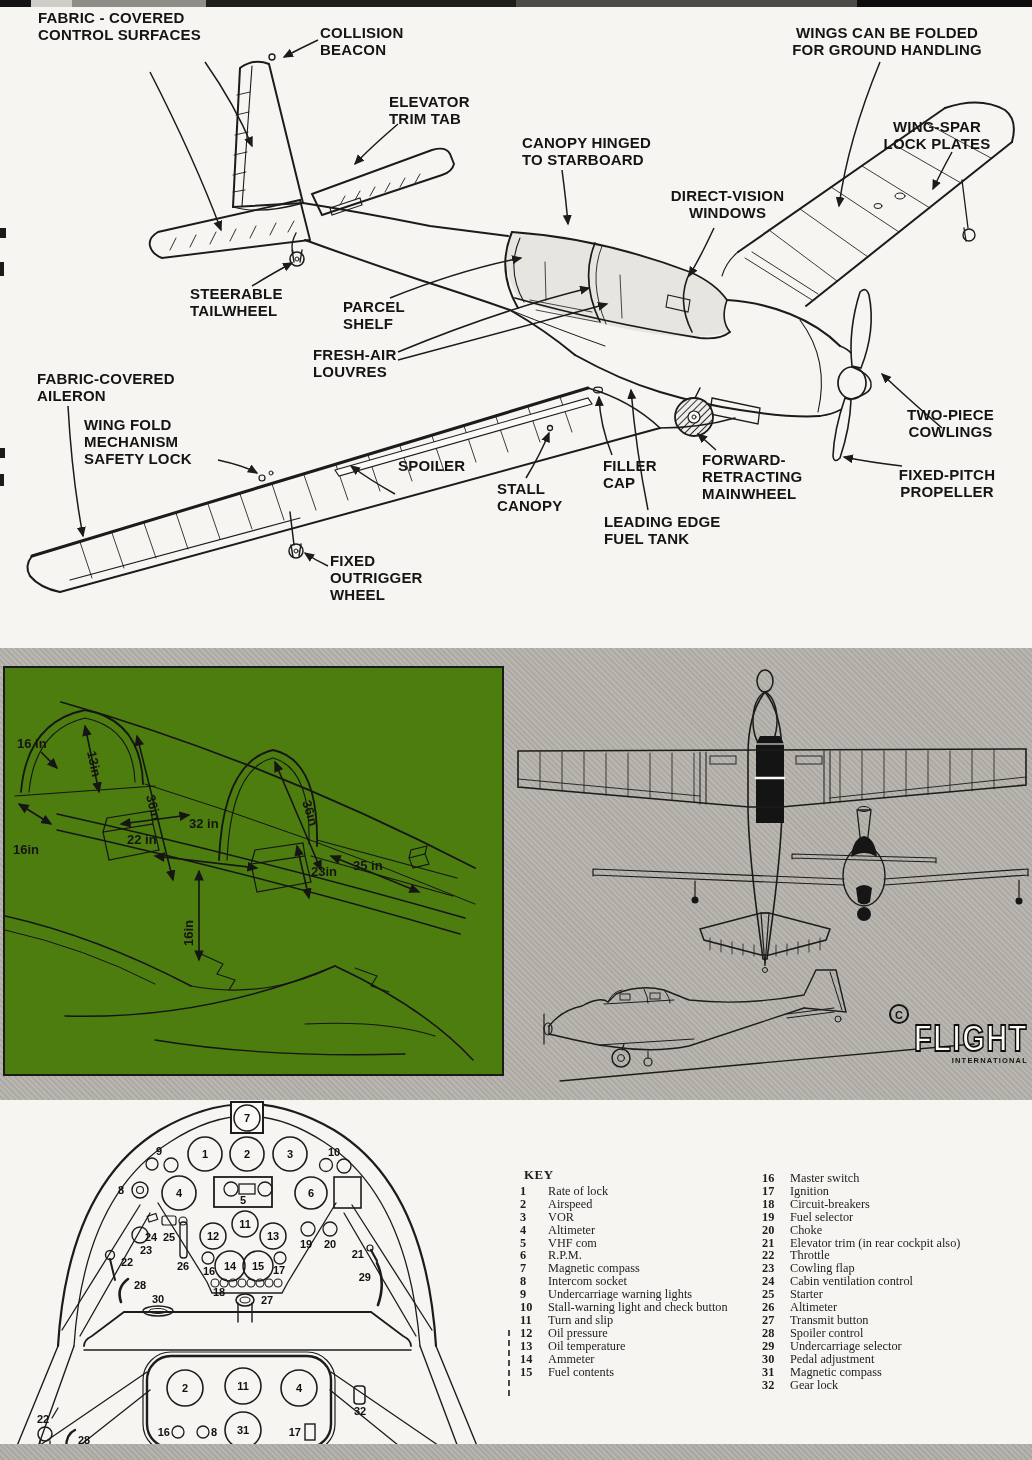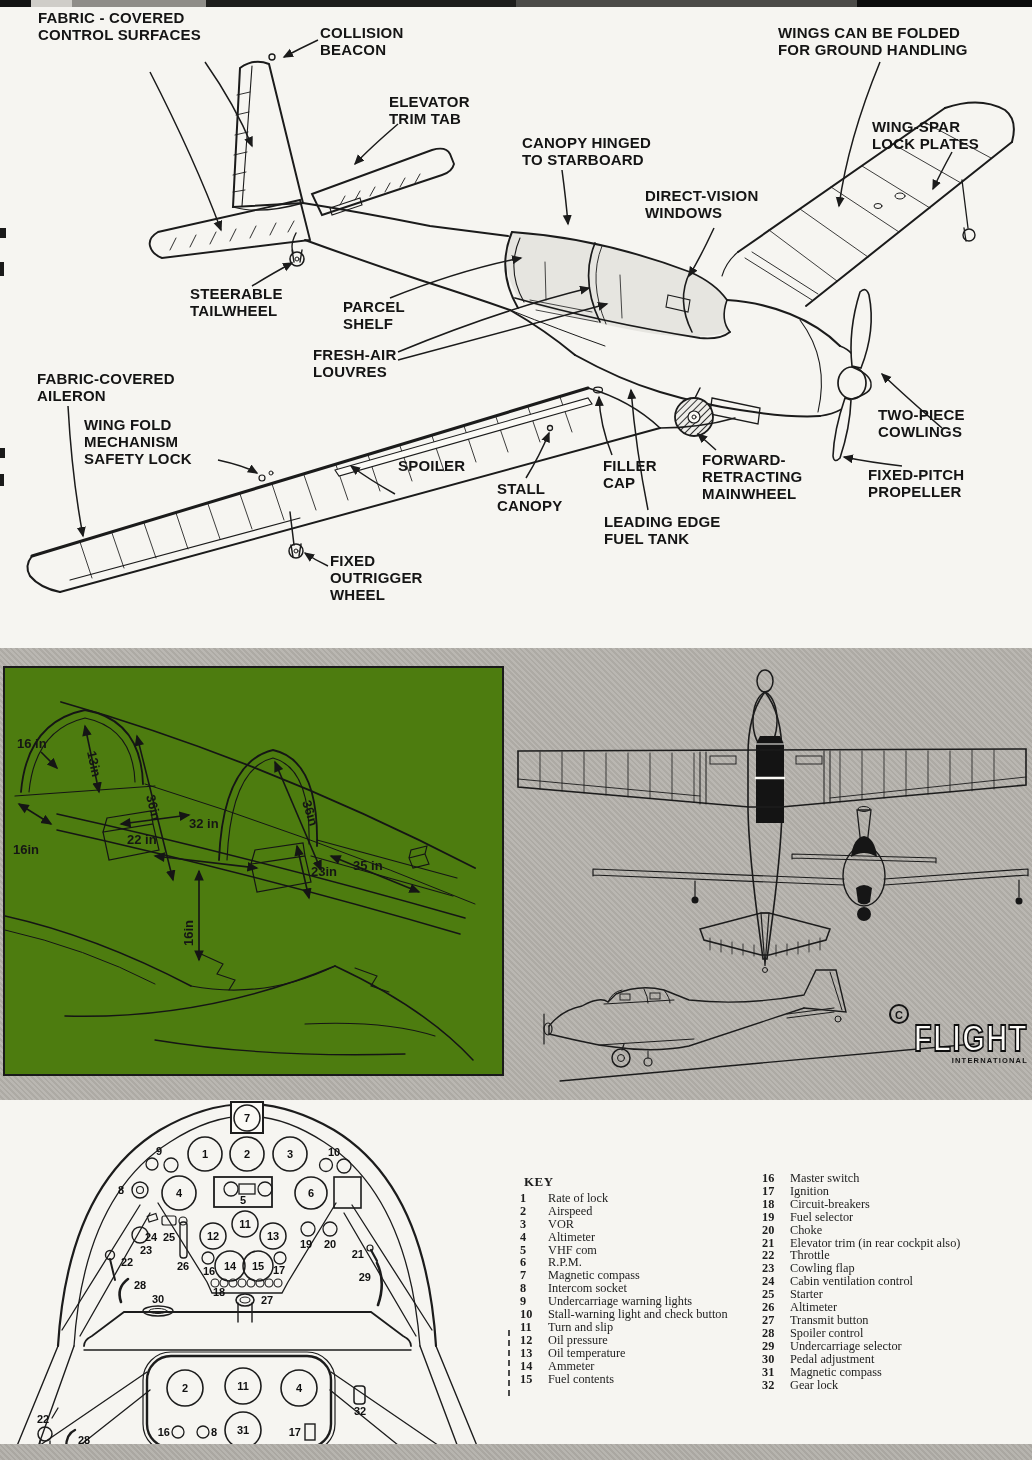--- a/index.html
+++ b/index.html
@@ -15,24 +15,24 @@
     background:#b6b3ad;
     background-image:repeating-linear-gradient(45deg,rgba(255,255,255,.06) 0 2px,rgba(0,0,0,.05) 2px 4px);}
   .bottom-strip{position:absolute;left:0;top:1444px;width:1032px;height:16px;
     background:#b3b0aa;
     background-image:repeating-linear-gradient(45deg,rgba(255,255,255,.06) 0 2px,rgba(0,0,0,.05) 2px 4px);}
   .dims-panel{position:absolute;left:3px;top:666px;width:501px;height:410px;
     background:#4d7c0f;border:2px solid #1a1a1a;box-sizing:border-box;}
   .top-svg,.three-svg,.cockpit-svg,.dims-svg{position:absolute;display:block;}
   .lbl{position:absolute;font-weight:bold;font-size:15px;line-height:1.13;
     letter-spacing:.2px;color:#141414;white-space:pre-line;}
-  .lbl.center{}
+  .lbl.center{text-align:center;}
   .key{position:absolute;left:516px;top:1160px;width:512px;
     font-family:"Liberation Serif",serif;font-size:12.3px;line-height:12.9px;color:#1d1d1d;}
-  .key-title{font-weight:bold;font-size:13px;letter-spacing:.5px;margin:16px 0 3px 4px;}
+  .key-title{font-weight:bold;font-size:13px;letter-spacing:.5px;margin:9px 0 3px 4px;}
   .key-col{position:absolute;top:0;}
   .key-col1{left:4px;width:232px;top:0;}
   .key-col2{left:246px;width:266px;top:12px;}
   .key-row{display:flex;align-items:flex-start;}
   .kn{width:24px;flex:none;font-weight:bold;padding-right:4px;}
   .kl{flex:1;}
   svg text{font-family:"Liberation Sans",sans-serif;}
   .dash-edge{position:absolute;left:508px;top:1330px;height:66px;border-left:2px dashed #4a4a4a;}
 </style>
 </head>

